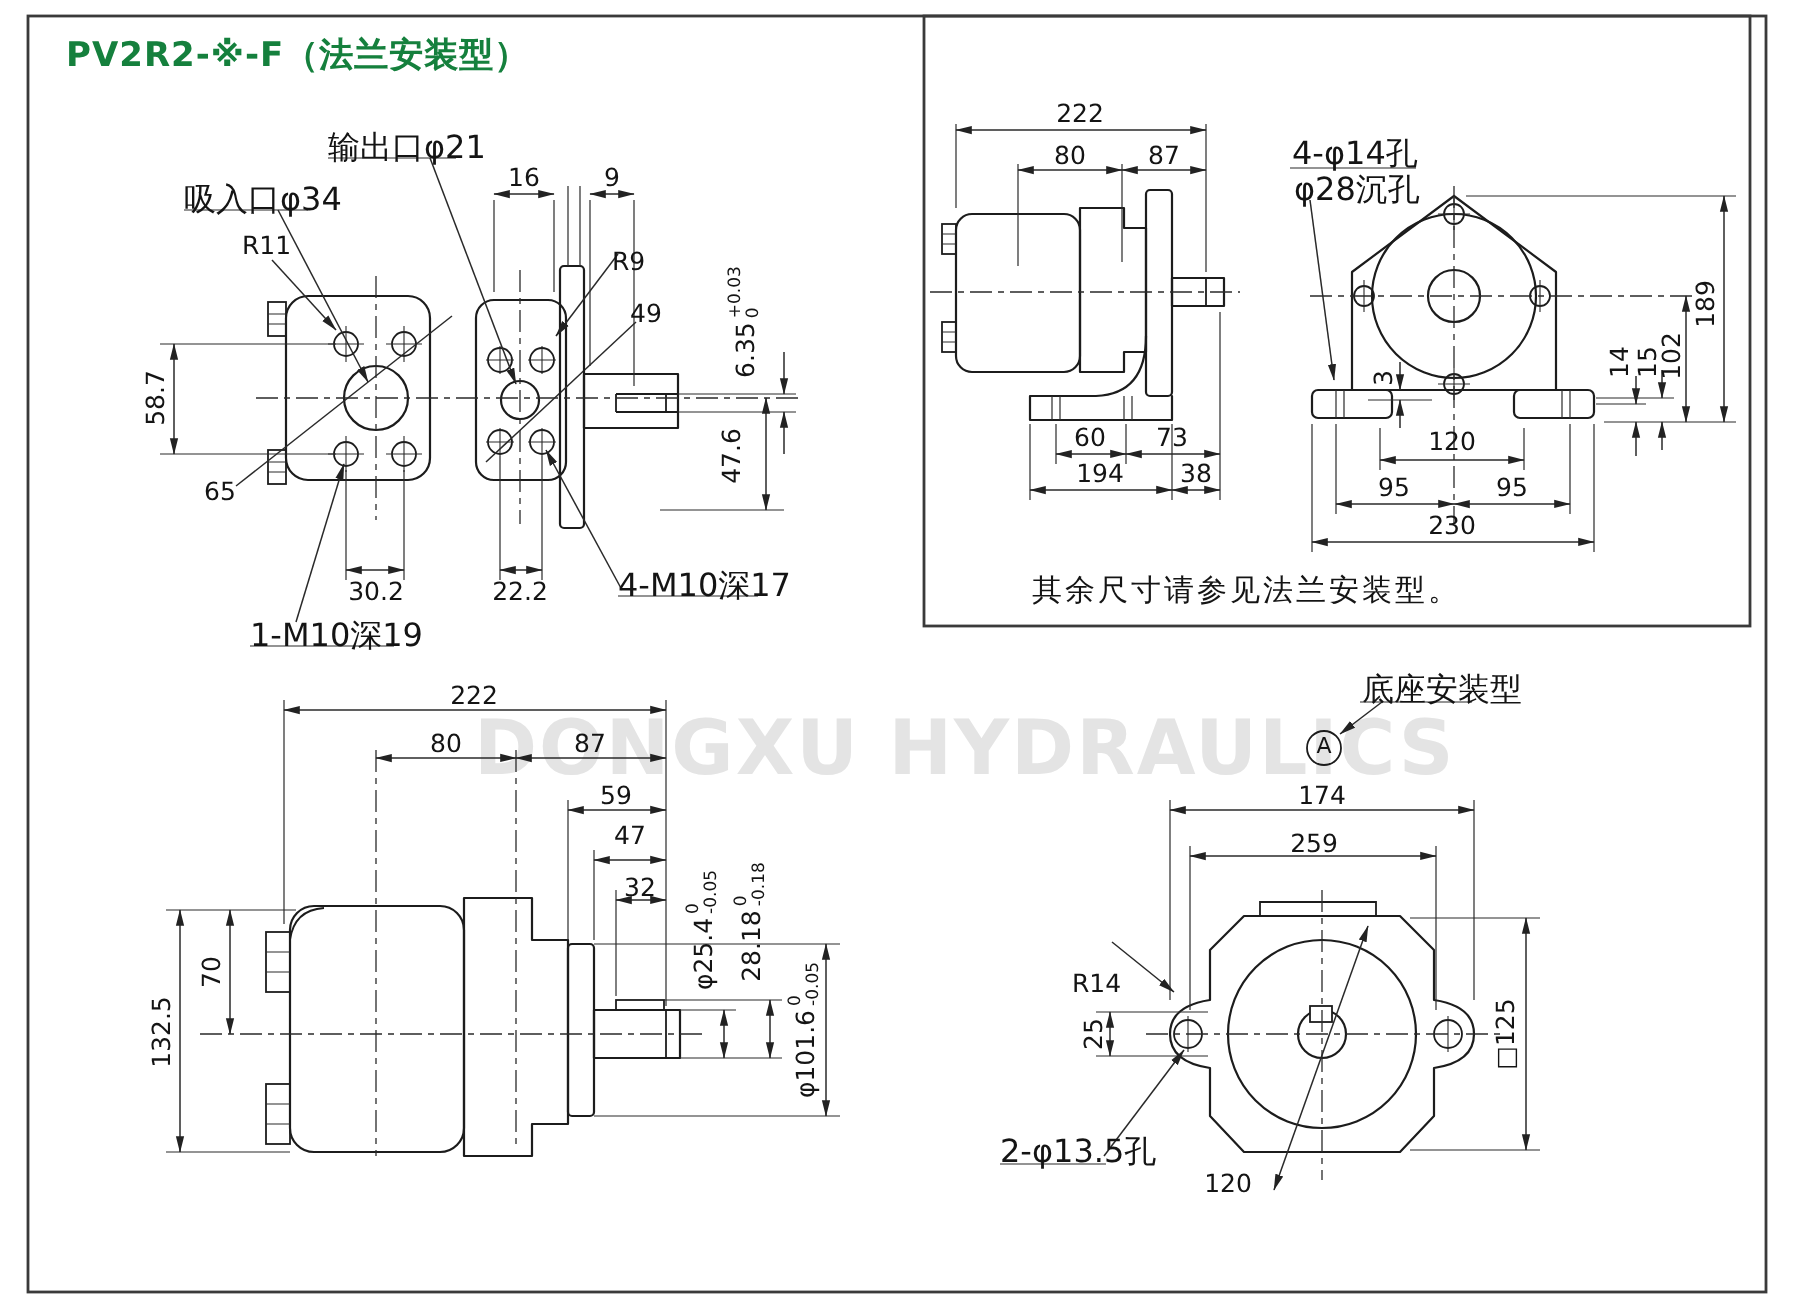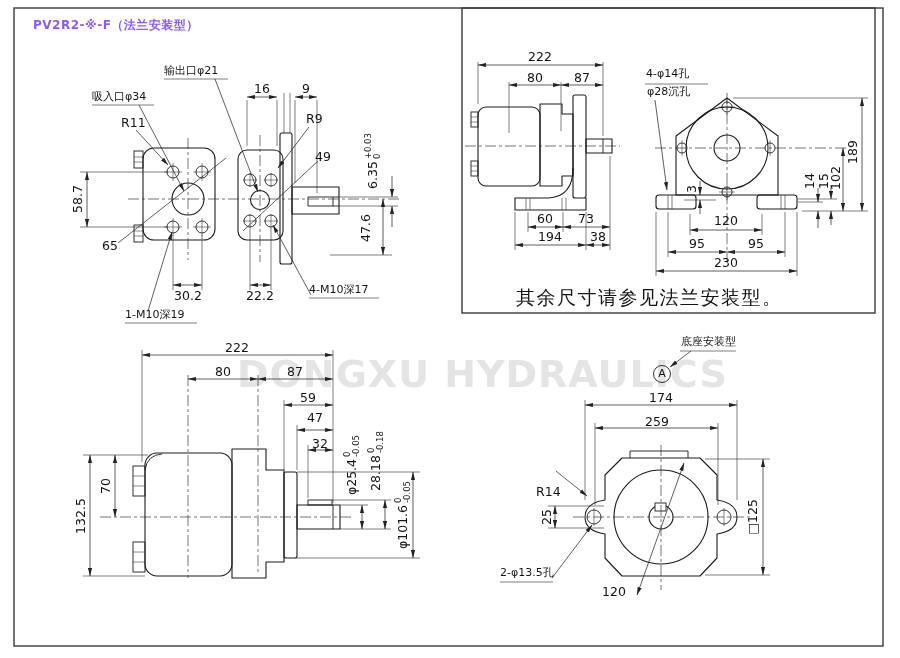--- a/index.html
+++ b/index.html
@@ -9,28 +9,28 @@
       color:#e4e4e4;letter-spacing:1px;white-space:nowrap;}
   svg{position:absolute;left:0;top:0;}
   .o {fill:none;stroke:#1c1c1c;stroke-width:1.1;stroke-linejoin:round;stroke-linecap:round;}
   .o2{fill:none;stroke:#1c1c1c;stroke-width:0.9;}
   .e {fill:none;stroke:#2a2a2a;stroke-width:0.6;}
   .d {fill:none;stroke:#2a2a2a;stroke-width:0.75;}
   .c {fill:none;stroke:#2a2a2a;stroke-width:0.65;stroke-dasharray:11 3 3 3;}
   .hl{fill:none;stroke:#2a2a2a;stroke-width:0.55;}
   .frame{fill:none;stroke:#3a3a3a;stroke-width:1.4;}
   .lb{position:absolute;color:#141414;font-size:12.5px;line-height:1.15;white-space:nowrap;}
-  .cjk{font-size:11px;}
+  .cjk{font-size:16px;}
   .ct{transform:translate(-50%,-50%);}
   .rot{transform:translate(-50%,-50%) rotate(-90deg);}
   .tolrow{display:flex;align-items:center;gap:2px;}
   .tol{display:inline-flex;flex-direction:column;font-size:8.5px;line-height:1.05;text-align:left;}
   .tol i{font-style:normal;}
-  .ttl{font-size:12px;font-weight:bold;letter-spacing:0.5px;color:#8b5cf6;}
-  .note{font-size:19px;letter-spacing:1.5px;}
+  .ttl{font-size:17px;font-weight:bold;letter-spacing:0.5px;color:#15803d;}
+  .note{font-size:15px;letter-spacing:1.5px;}
   .acir{font-size:11px;}
 </style>
 </head>
 <body>
 
 <div class="page">
 
   <div class="wm">DONGXU HYDRAULICS</div>
 
   <svg width="900" height="658" viewBox="0 0 900 658">
@@ -217,21 +217,21 @@
       <path class="d" marker-start="url(#ar)" marker-end="url(#ar)" d="M763,459 V575"></path>
     </g>
   </svg>
 
   <div class="lb ttl" style="left:33px;top:19px">PV2R2-※-F（法兰安装型）</div>
   <div class="lb note" style="left:516px;top:287px">其余尺寸请参见法兰安装型。</div>
 
   <div class="lb cjk" style="left:164px;top:65px">输出口φ21</div>
   <div class="lb cjk" style="left:92px;top:91px">吸入口φ34</div>
   <div class="lb" style="left:121px;top:116px">R11</div>
-  <div class="lb" style="left:306px;top:112px">R9</div>
+  <div class="lb" style="left:306px;top:124px">R9</div>
   <div class="lb ct" style="left:262px;top:89px">16</div>
   <div class="lb ct" style="left:306px;top:89px">9</div>
   <div class="lb ct" style="left:323px;top:157px">49</div>
   <div class="lb rot tolrow" style="left:373px;top:161px">
     <span>6.35</span>
     <span class="tol">
         <i>+0.03</i>
         <i>0</i>
       </span>
   </div>

